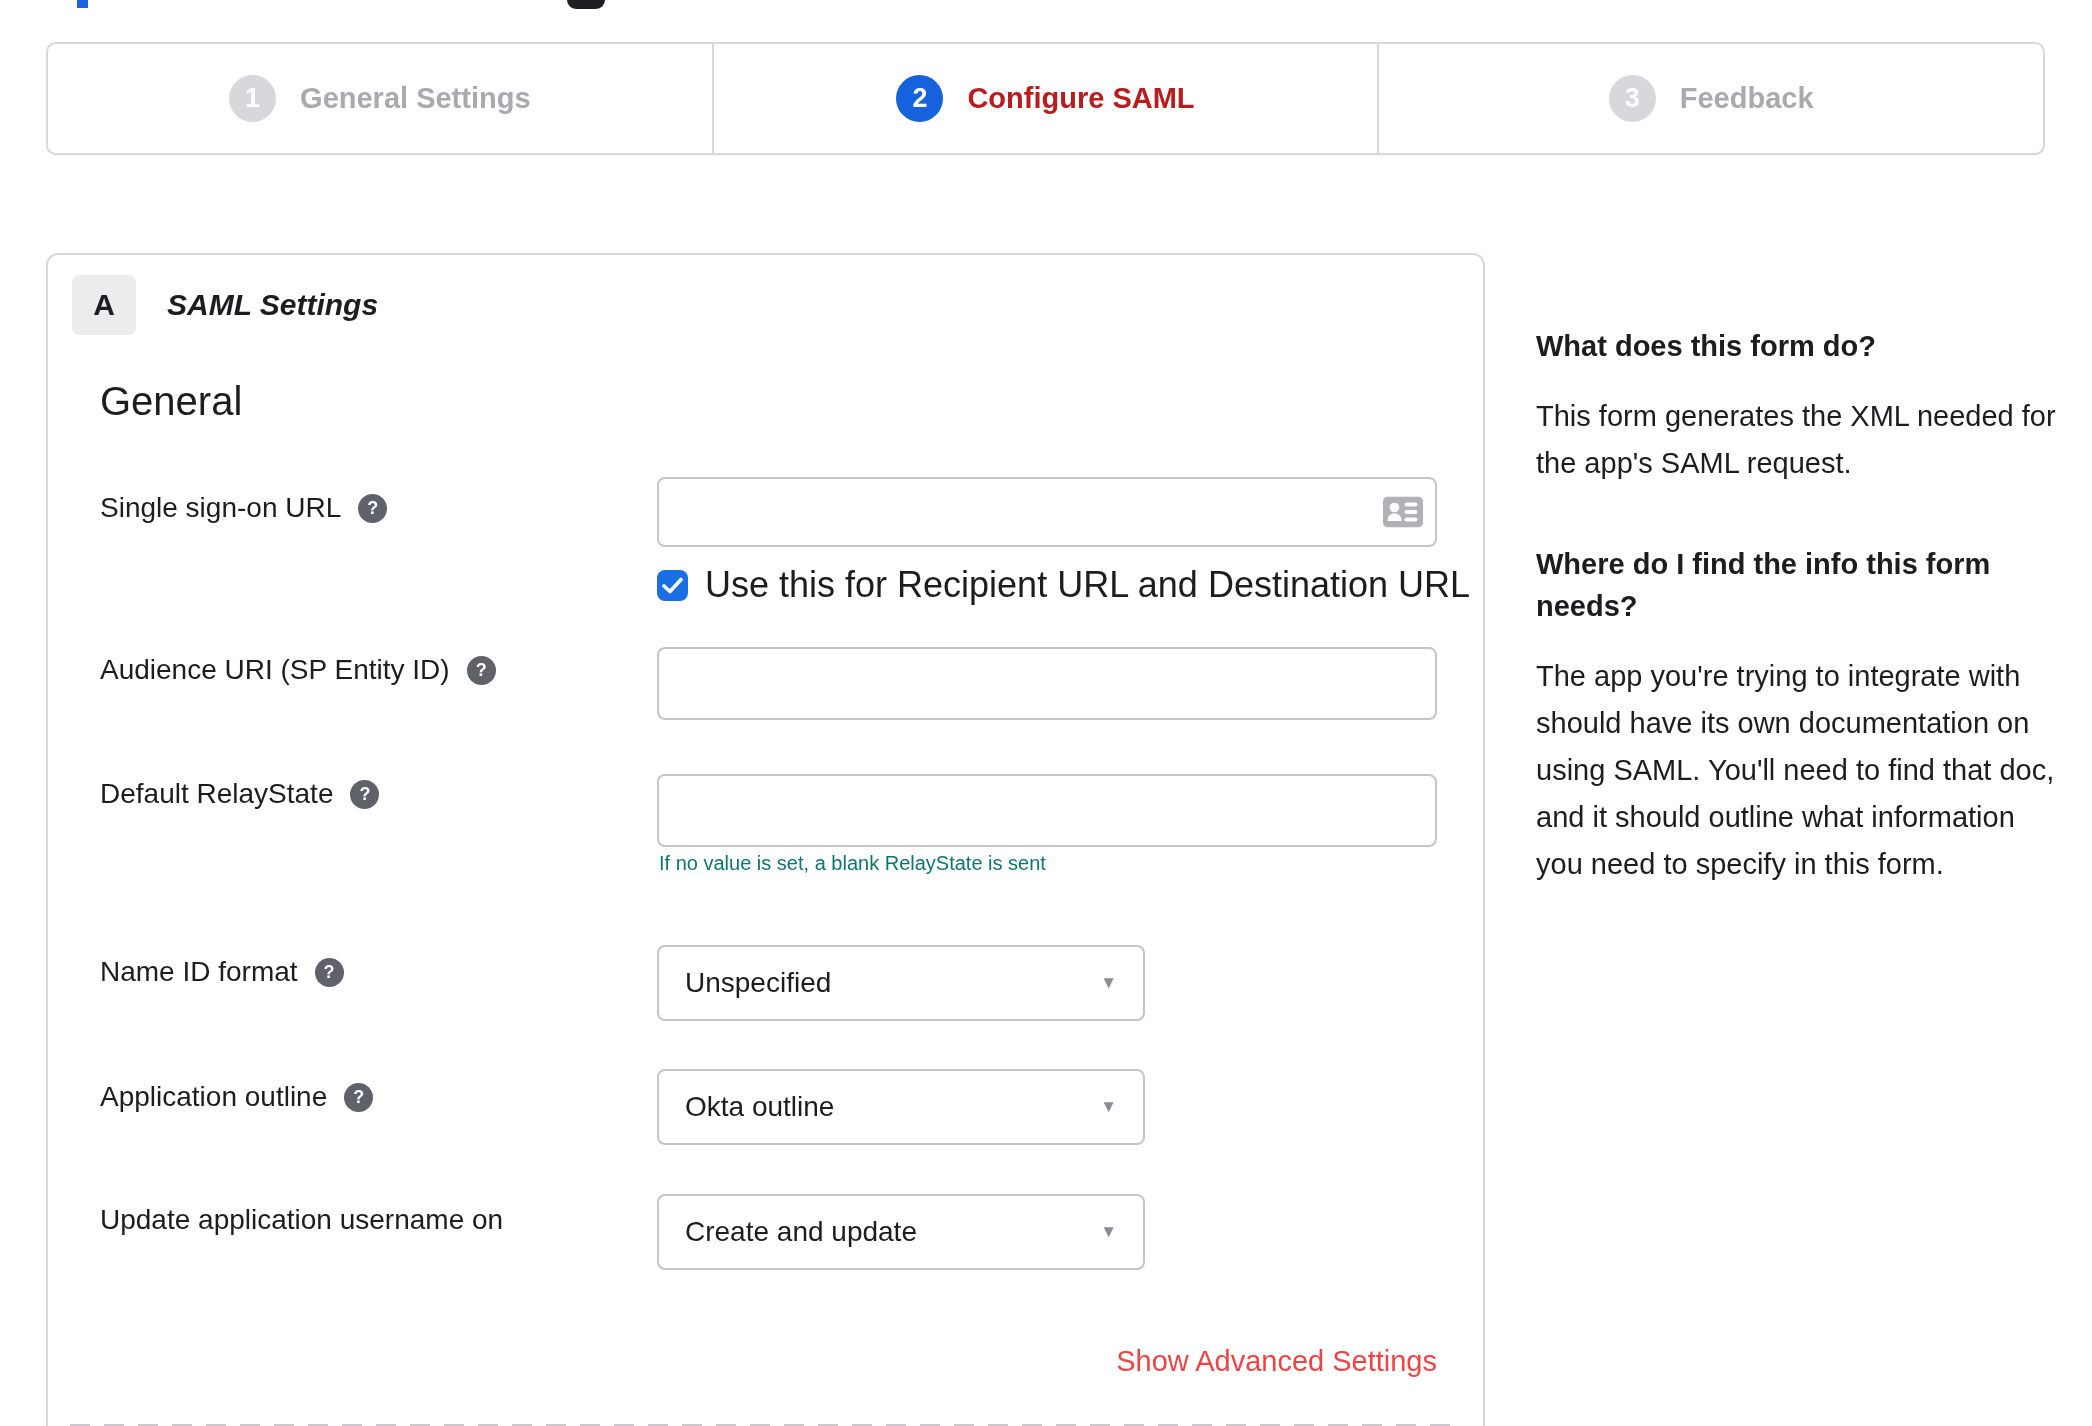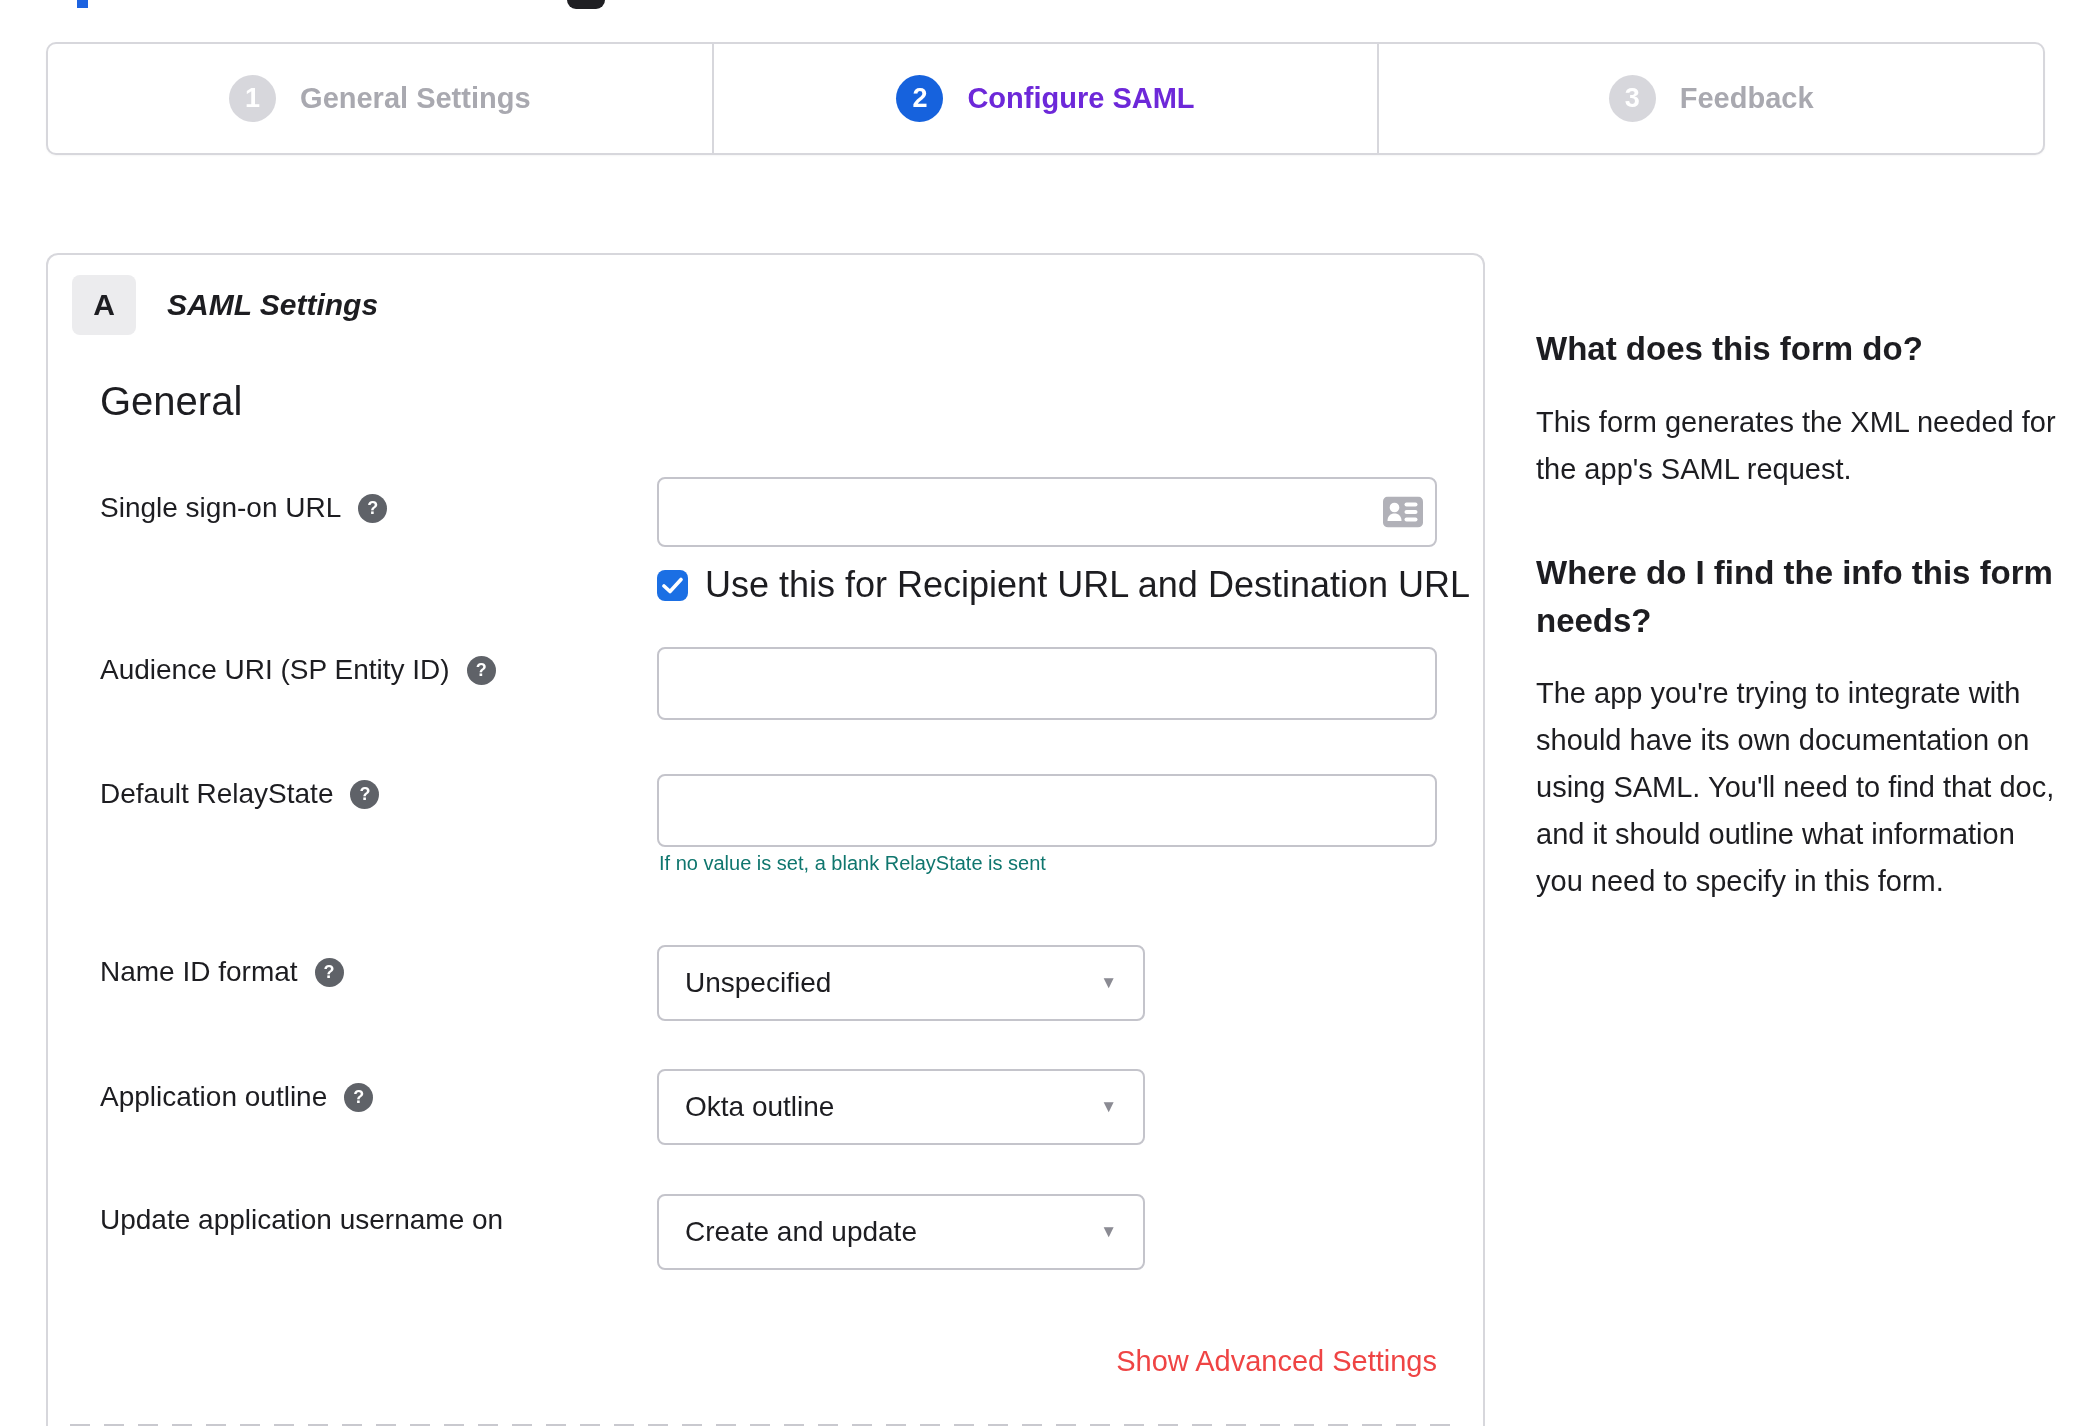--- a/index.html
+++ b/index.html
@@ -24,21 +24,21 @@
   }
   .step { flex: 1; display: flex; align-items: center; justify-content: center; gap: 24px; }
   .step + .step { border-left: 2px solid #d7d7dc; }
   .step-num {
     width: 47px; height: 47px; border-radius: 50%; background: #d7d7dc;
     color: #fff; font-weight: bold; font-size: 27px;
     display: flex; align-items: center; justify-content: center; flex: none;
   }
   .step.active .step-num { background: #1662dd; }
   .step-label { font-size: 29px; font-weight: bold; color: #a9a9b0; white-space: nowrap; }
-  .step.active .step-label { color: #6d28d9; }
+  .step.active .step-label { color: #b91c1c; }
 
   
   .panel {
     position: absolute; left: 46px; top: 253px; width: 1439px; height: 1300px;
     background: #fff; border: 2px solid #d7d7dc; border-bottom: none;
     border-radius: 12px 12px 0 0;
   }
   .badge-a {
     position: absolute; left: 24px; top: 20px; width: 64px; height: 60px;
     background: #ececee; border-radius: 8px; font-size: 30px; font-weight: bold;
@@ -87,21 +87,21 @@
     position: absolute; left: 609px; top: 1090px; width: 780px;
     text-align: right; font-size: 29px; color: #ef4444; cursor: pointer; text-decoration: none;
   }
   .dashed-divider {
     position: absolute; left: 22px; top: 1169px; width: calc(100% - 44px); height: 3px;
     background: repeating-linear-gradient(90deg, #c9c9cf 0 20px, transparent 20px 34px);
   }
 
   
   .sidebar { position: absolute; left: 1536px; top: 325px; width: 528px; }
-  .sb-q { font-size: 33px; font-weight: bold; line-height: 1.45; margin-bottom: 26px; }
+  .sb-q { font-size: 29px; font-weight: bold; line-height: 1.45; margin-bottom: 26px; }
   .sb-a { font-size: 29px; line-height: 1.62; margin-bottom: 56px; }
 </style>
 </head>
 <body>
 
 <div class="frag-blue"></div>
 <div class="frag-dark"></div>
 
 <div class="stepper">
   <div class="step">

